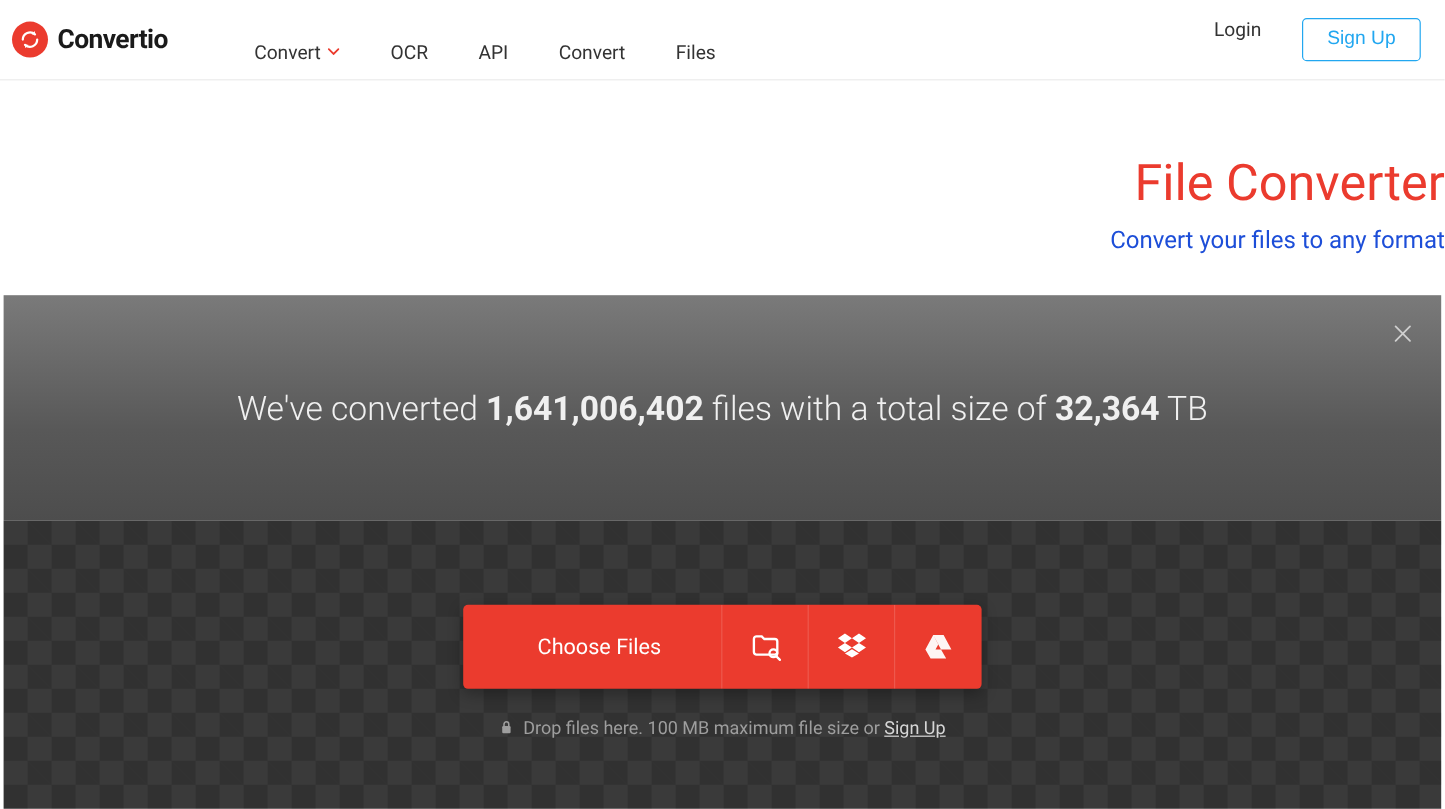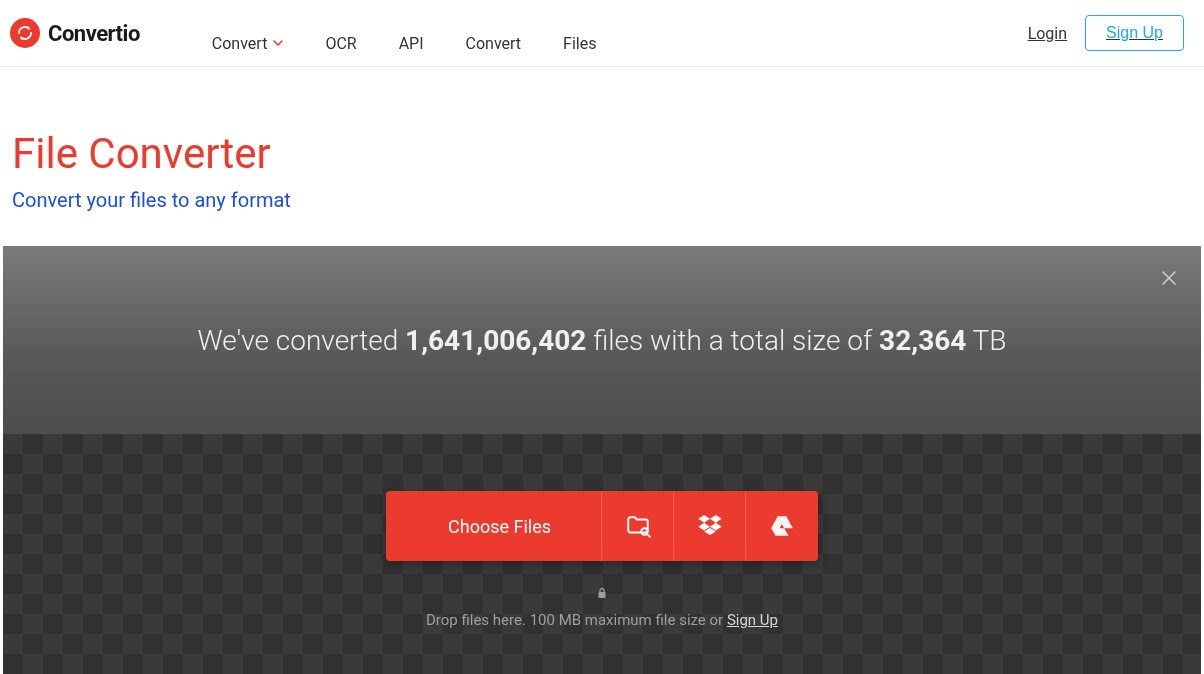--- a/index.html
+++ b/index.html
@@ -61,43 +61,41 @@
   width: 10px;
   height: 10px;
   display: inline-flex;
   align-items: center;
   justify-content: center;
 }
 .chevron-down svg { width: 10px; height: 6px; }
 .spacer { flex: 1; }
 .auth {
   display: flex;
-  align-items: center;
-  gap: 18px;
+  gap: 34px;
   padding-right: 10px;
-  text-decoration: underline;
 }
 .login {
   font-size: 16px;
   color: #333;
   cursor: pointer;
 }
 .signup-btn {
   font-size: 16px;
   color: #22a7f0;
   border: 1px solid #22a7f0;
   background: #fff;
   border-radius: 4px;
   padding: 8px 20px;
   cursor: pointer;
 }
 
 
 .hero {
-  text-align: left;
+  text-align: right;
   padding: 62px 0 34px;
   margin-left: 12px;
 }
 .hero-title {
   font-size: 42px;
   color: #eb3b2e;
   font-weight: 400;
 }
 .hero-sub {
   font-size: 20px;
@@ -187,21 +185,20 @@
 }
 .choose-icon:last-child { border-right: none; }
 .choose-icon svg { width: 26px; height: 26px; }
 
 .drop-text {
   font-size: 15px;
   color: #9e9e9e;
   display: flex;
   align-items: center;
   gap: 8px;
-  flex-direction: column;
 }
 .drop-text svg { width: 12px; height: 12px; }
 .drop-text a {
   color: #d6d6d6;
   text-decoration: underline;
   cursor: pointer;
 }
 </style>
 </head>
 <body>

